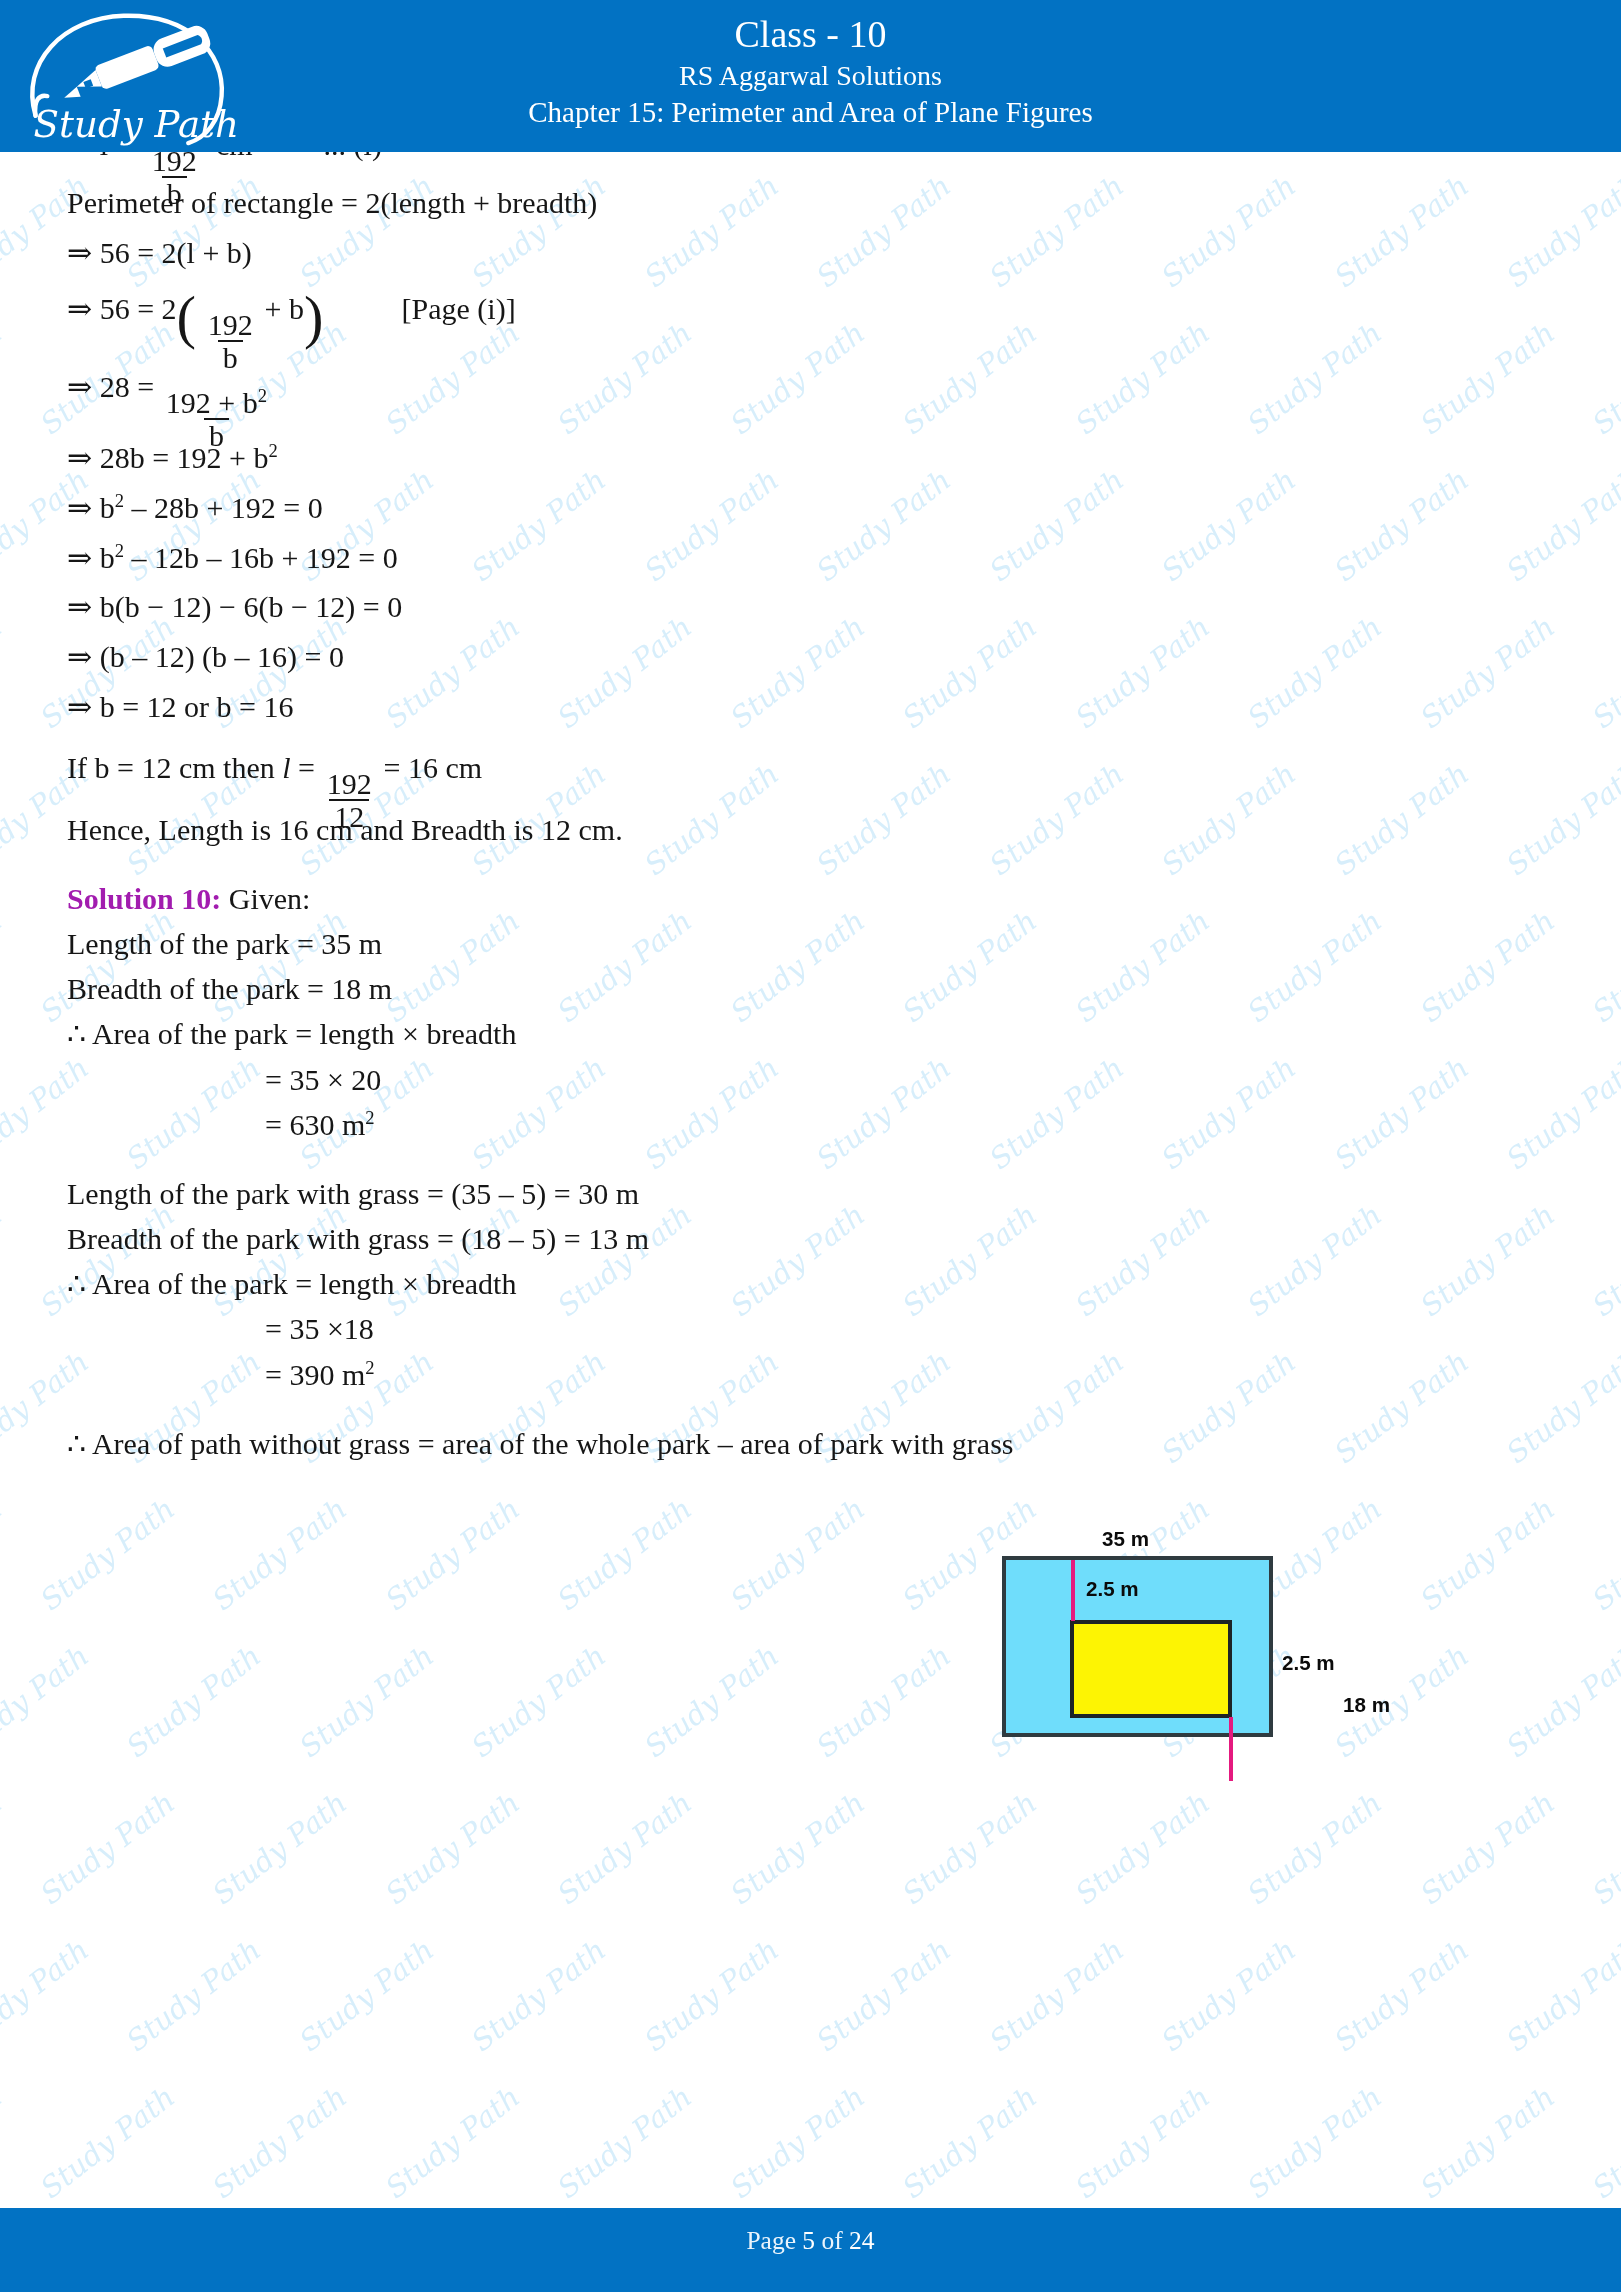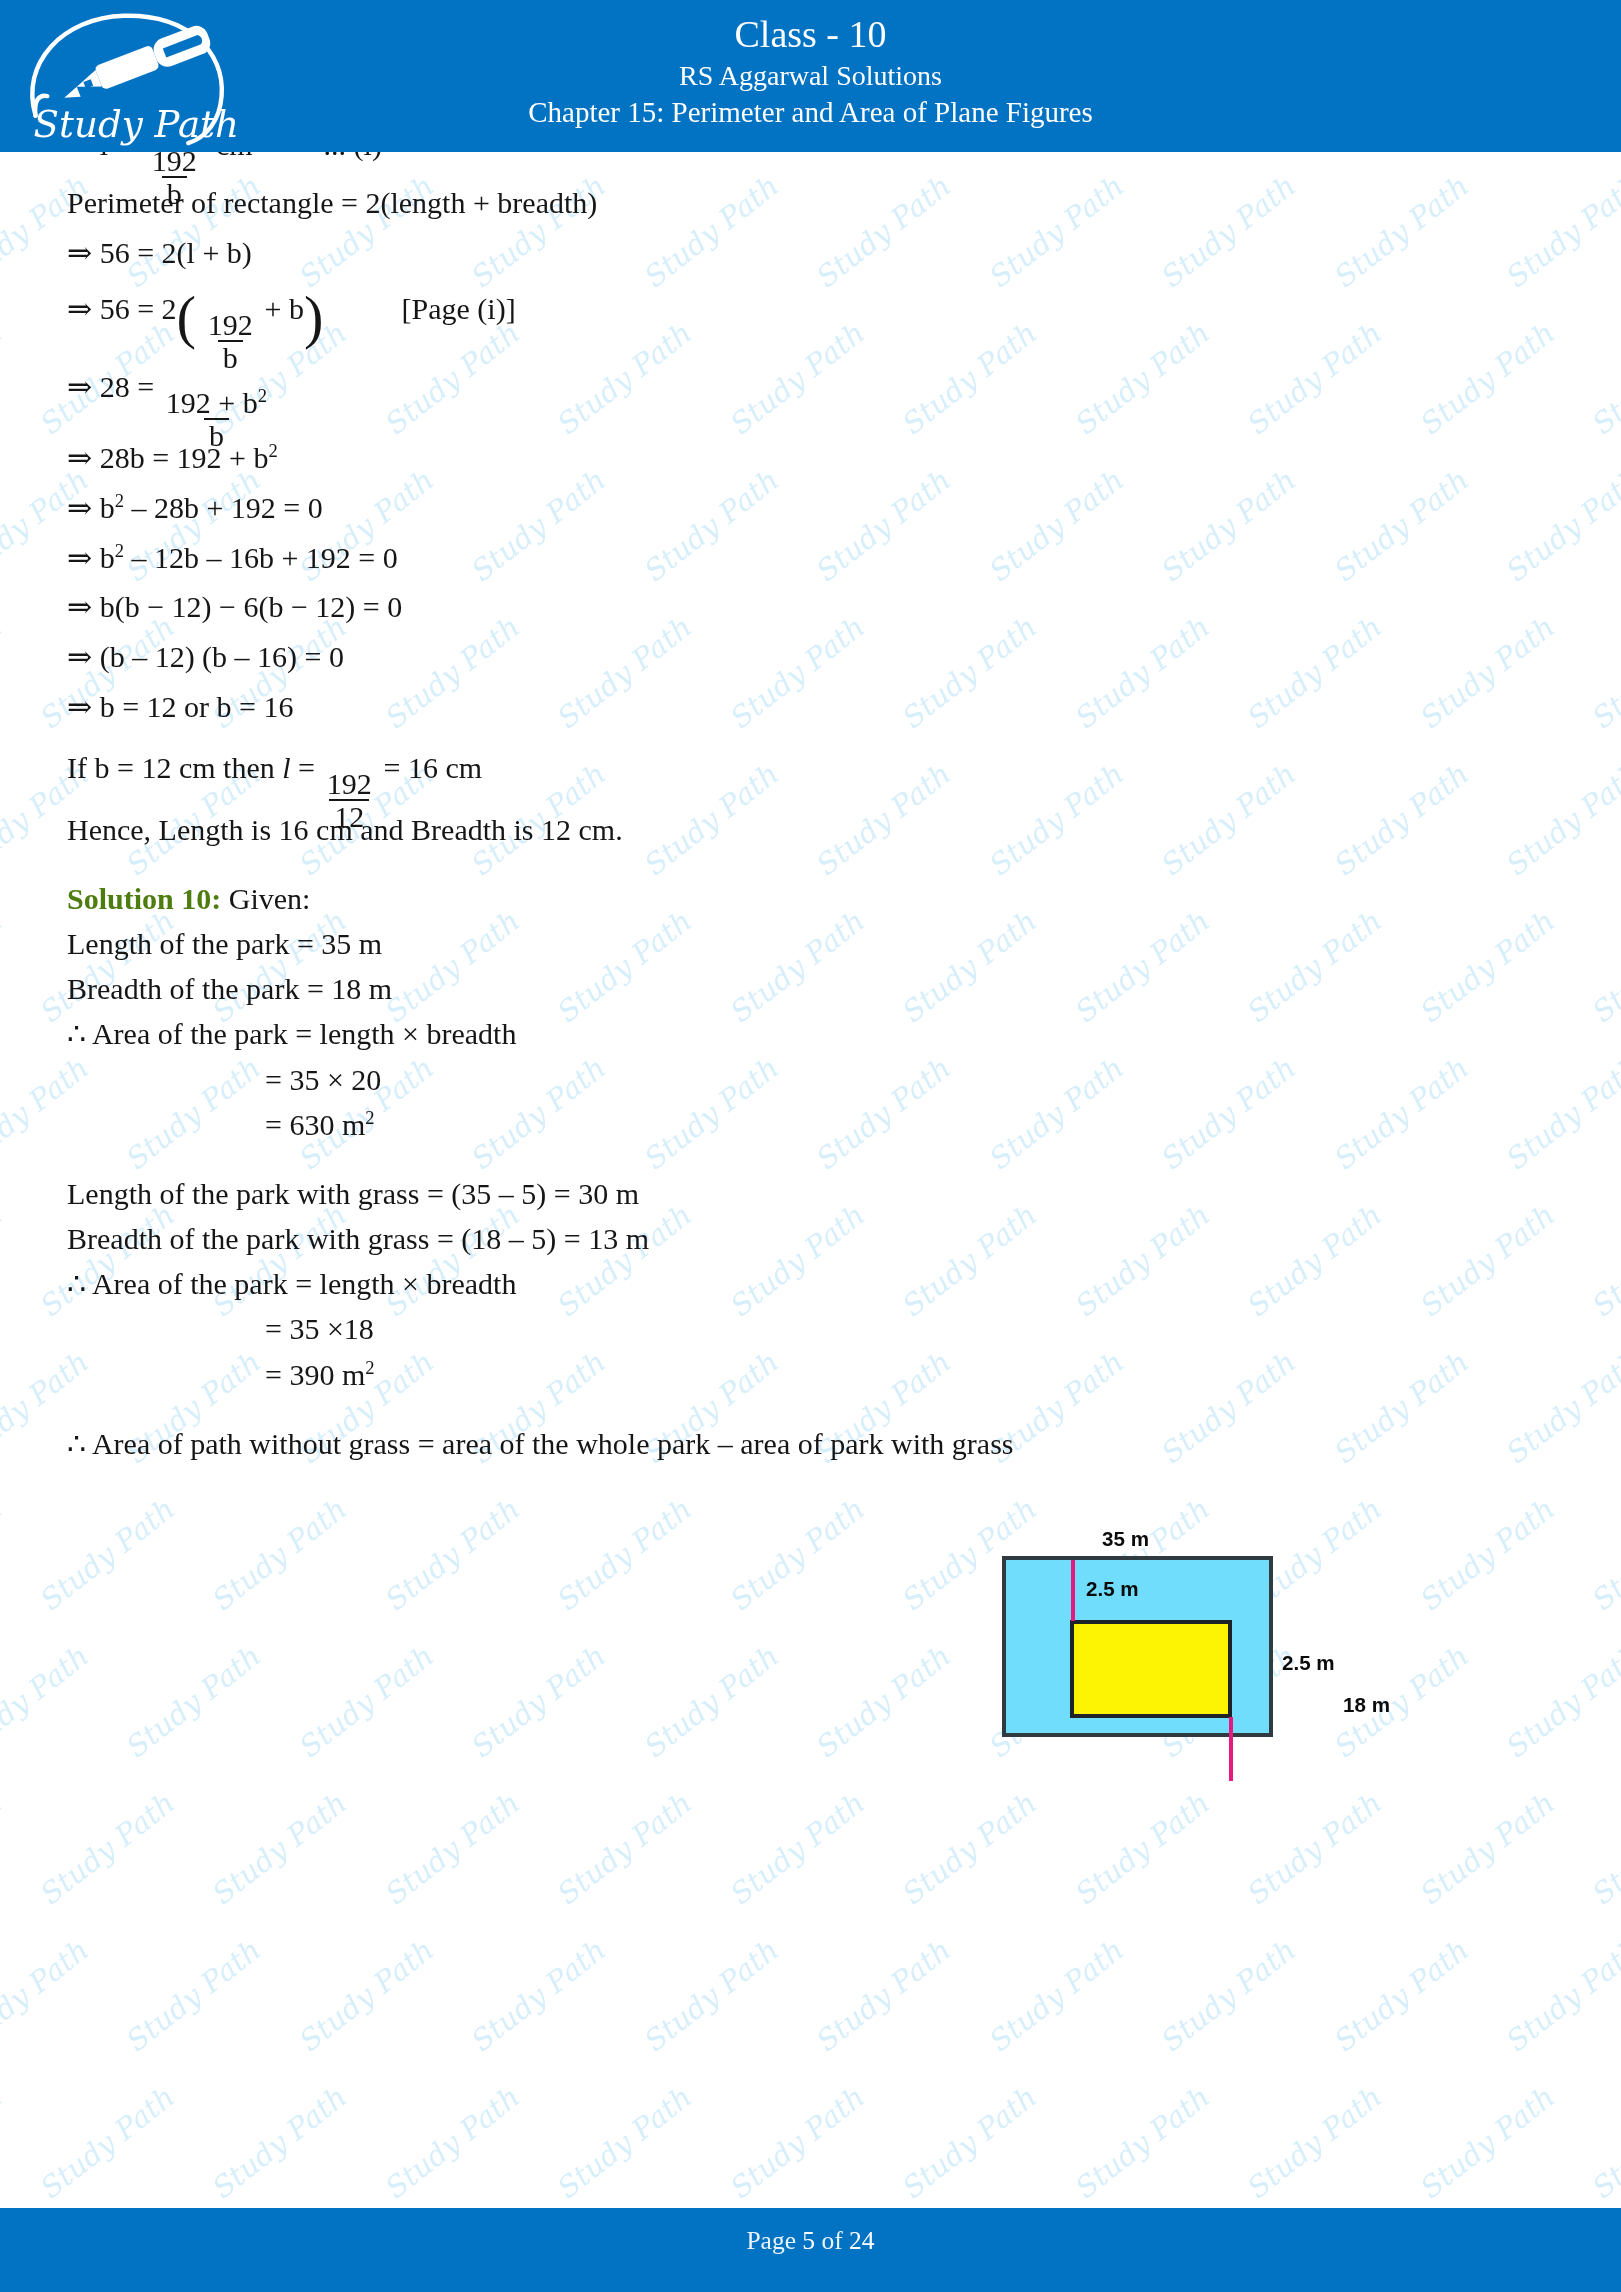--- a/index.html
+++ b/index.html
@@ -88,21 +88,21 @@
     position: absolute;
     color: #161616;
     font-family: "Liberation Serif", "DejaVu Serif", serif;
     font-size: 30px;
     white-space: nowrap;
     line-height: 1;
   }
   .sup { font-size: 0.62em; vertical-align: super; line-height: 0; }
   .ital { font-style: italic; }
   .solhdr {
-    color: #4d7c0f;
+    color: #a21caf;
     font-weight: bold;
     font-family: "Liberation Serif", "DejaVu Serif", serif;
   }
 
   
   .frac {
     display: inline-flex;
     flex-direction: column;
     align-items: center;
     vertical-align: -0.52em;

